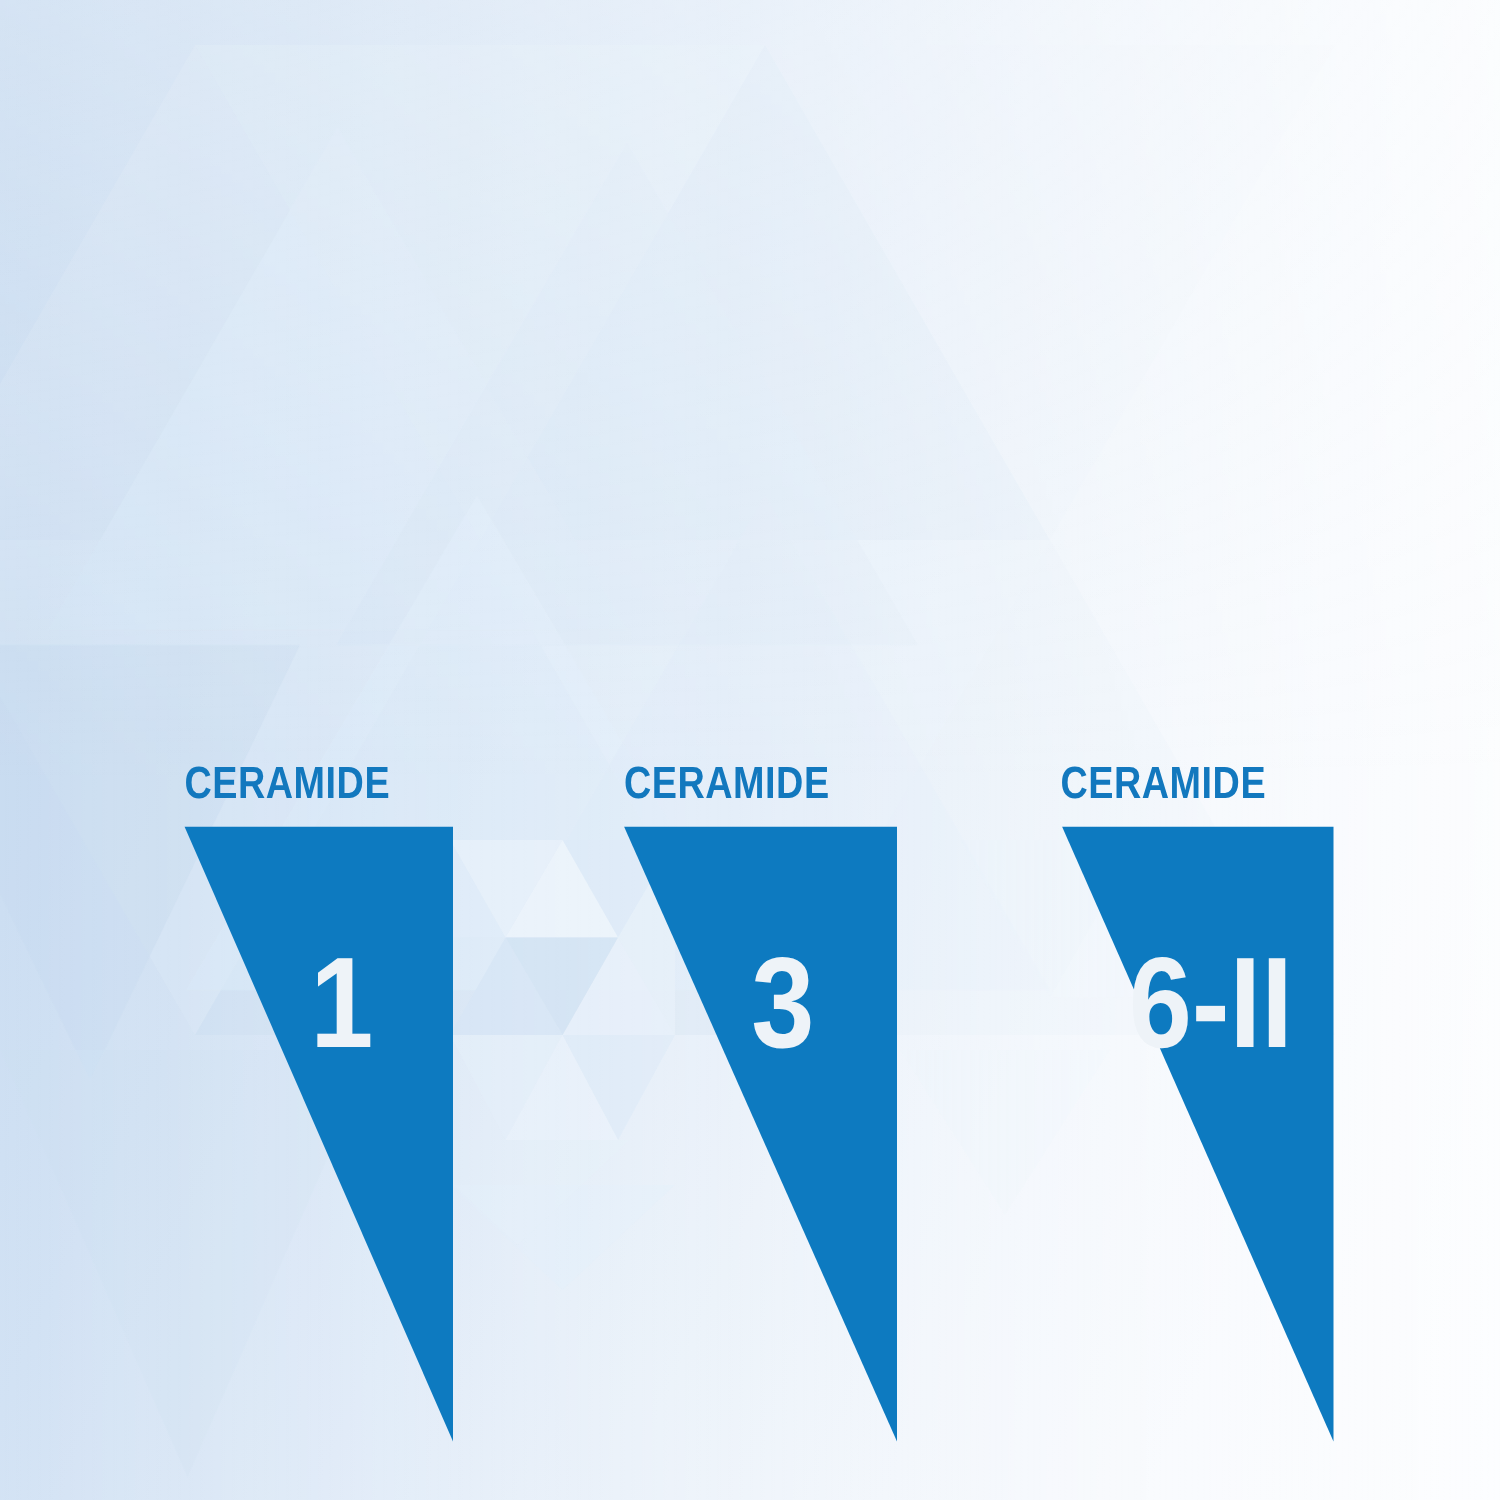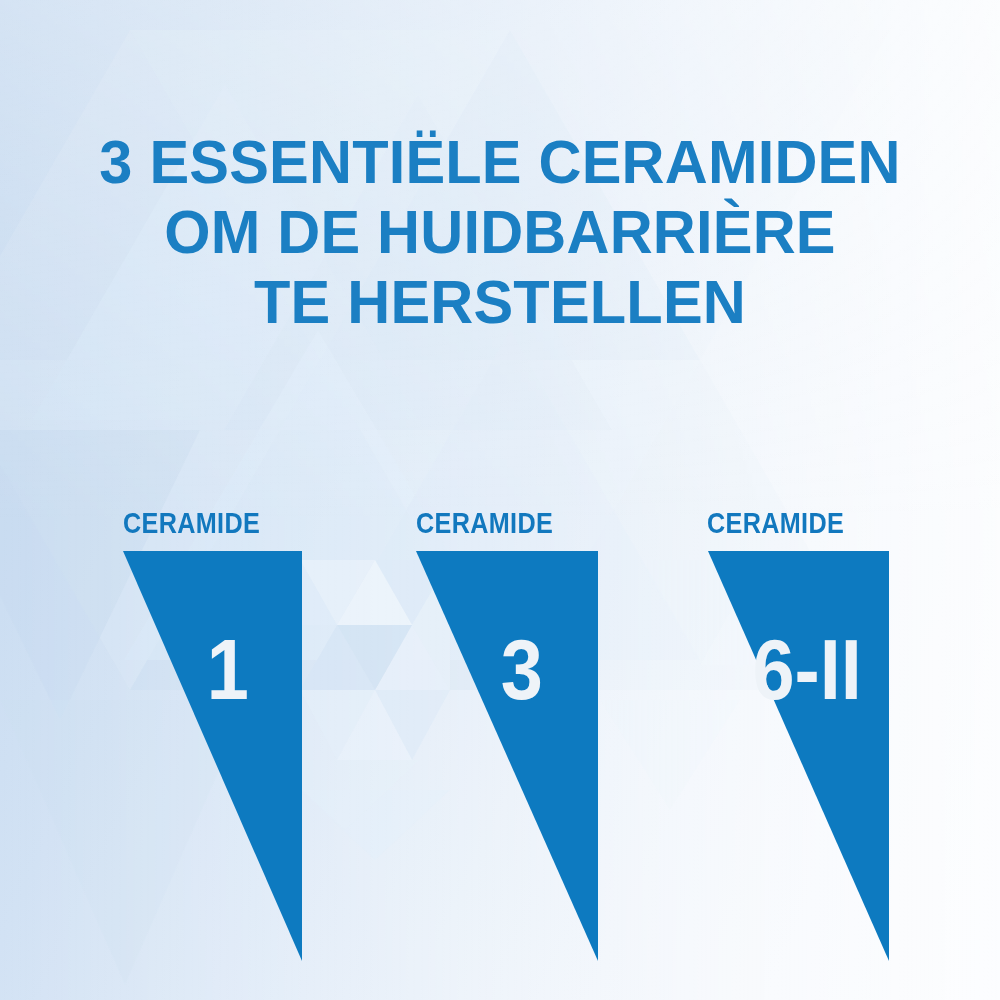--- a/index.html
+++ b/index.html
@@ -160,25 +160,20 @@
     <g opacity="0.30">
       <polygon points="640,560 760,560 700,665" fill="#dcebf8"></polygon>
       <polygon points="700,665 820,665 760,560" fill="#e6f0fa"></polygon>
       <polygon points="600,700 740,700 670,810" fill="#e2eef9"></polygon>
     </g>
 
     <rect x="0" y="0" width="1000" height="1000" fill="url(#fadeRight)"></rect>
     <rect x="0" y="0" width="1000" height="520" fill="url(#fadeUp)"></rect>
   </svg>
 
-  <div id="headline">
-    <span class="hl-line">3 ESSENTIËLE CERAMIDEN</span>
-    <span class="hl-line">OM DE HUIDBARRIÈRE</span>
-    <span class="hl-line">TE HERSTELLEN</span>
-  </div>
 
   <div class="ceramide" id="ceramide-1">
     <span class="cer-label">CERAMIDE</span>
     <svg class="cer-wedge" width="190" height="412" viewBox="0 0 190 412" aria-hidden="true">
       <polygon points="5,0 184,0 184,410" fill="#0d7ac0"></polygon>
     </svg>
     <span class="cer-number">1</span>
   </div>
 
   <div class="ceramide" id="ceramide-2">

